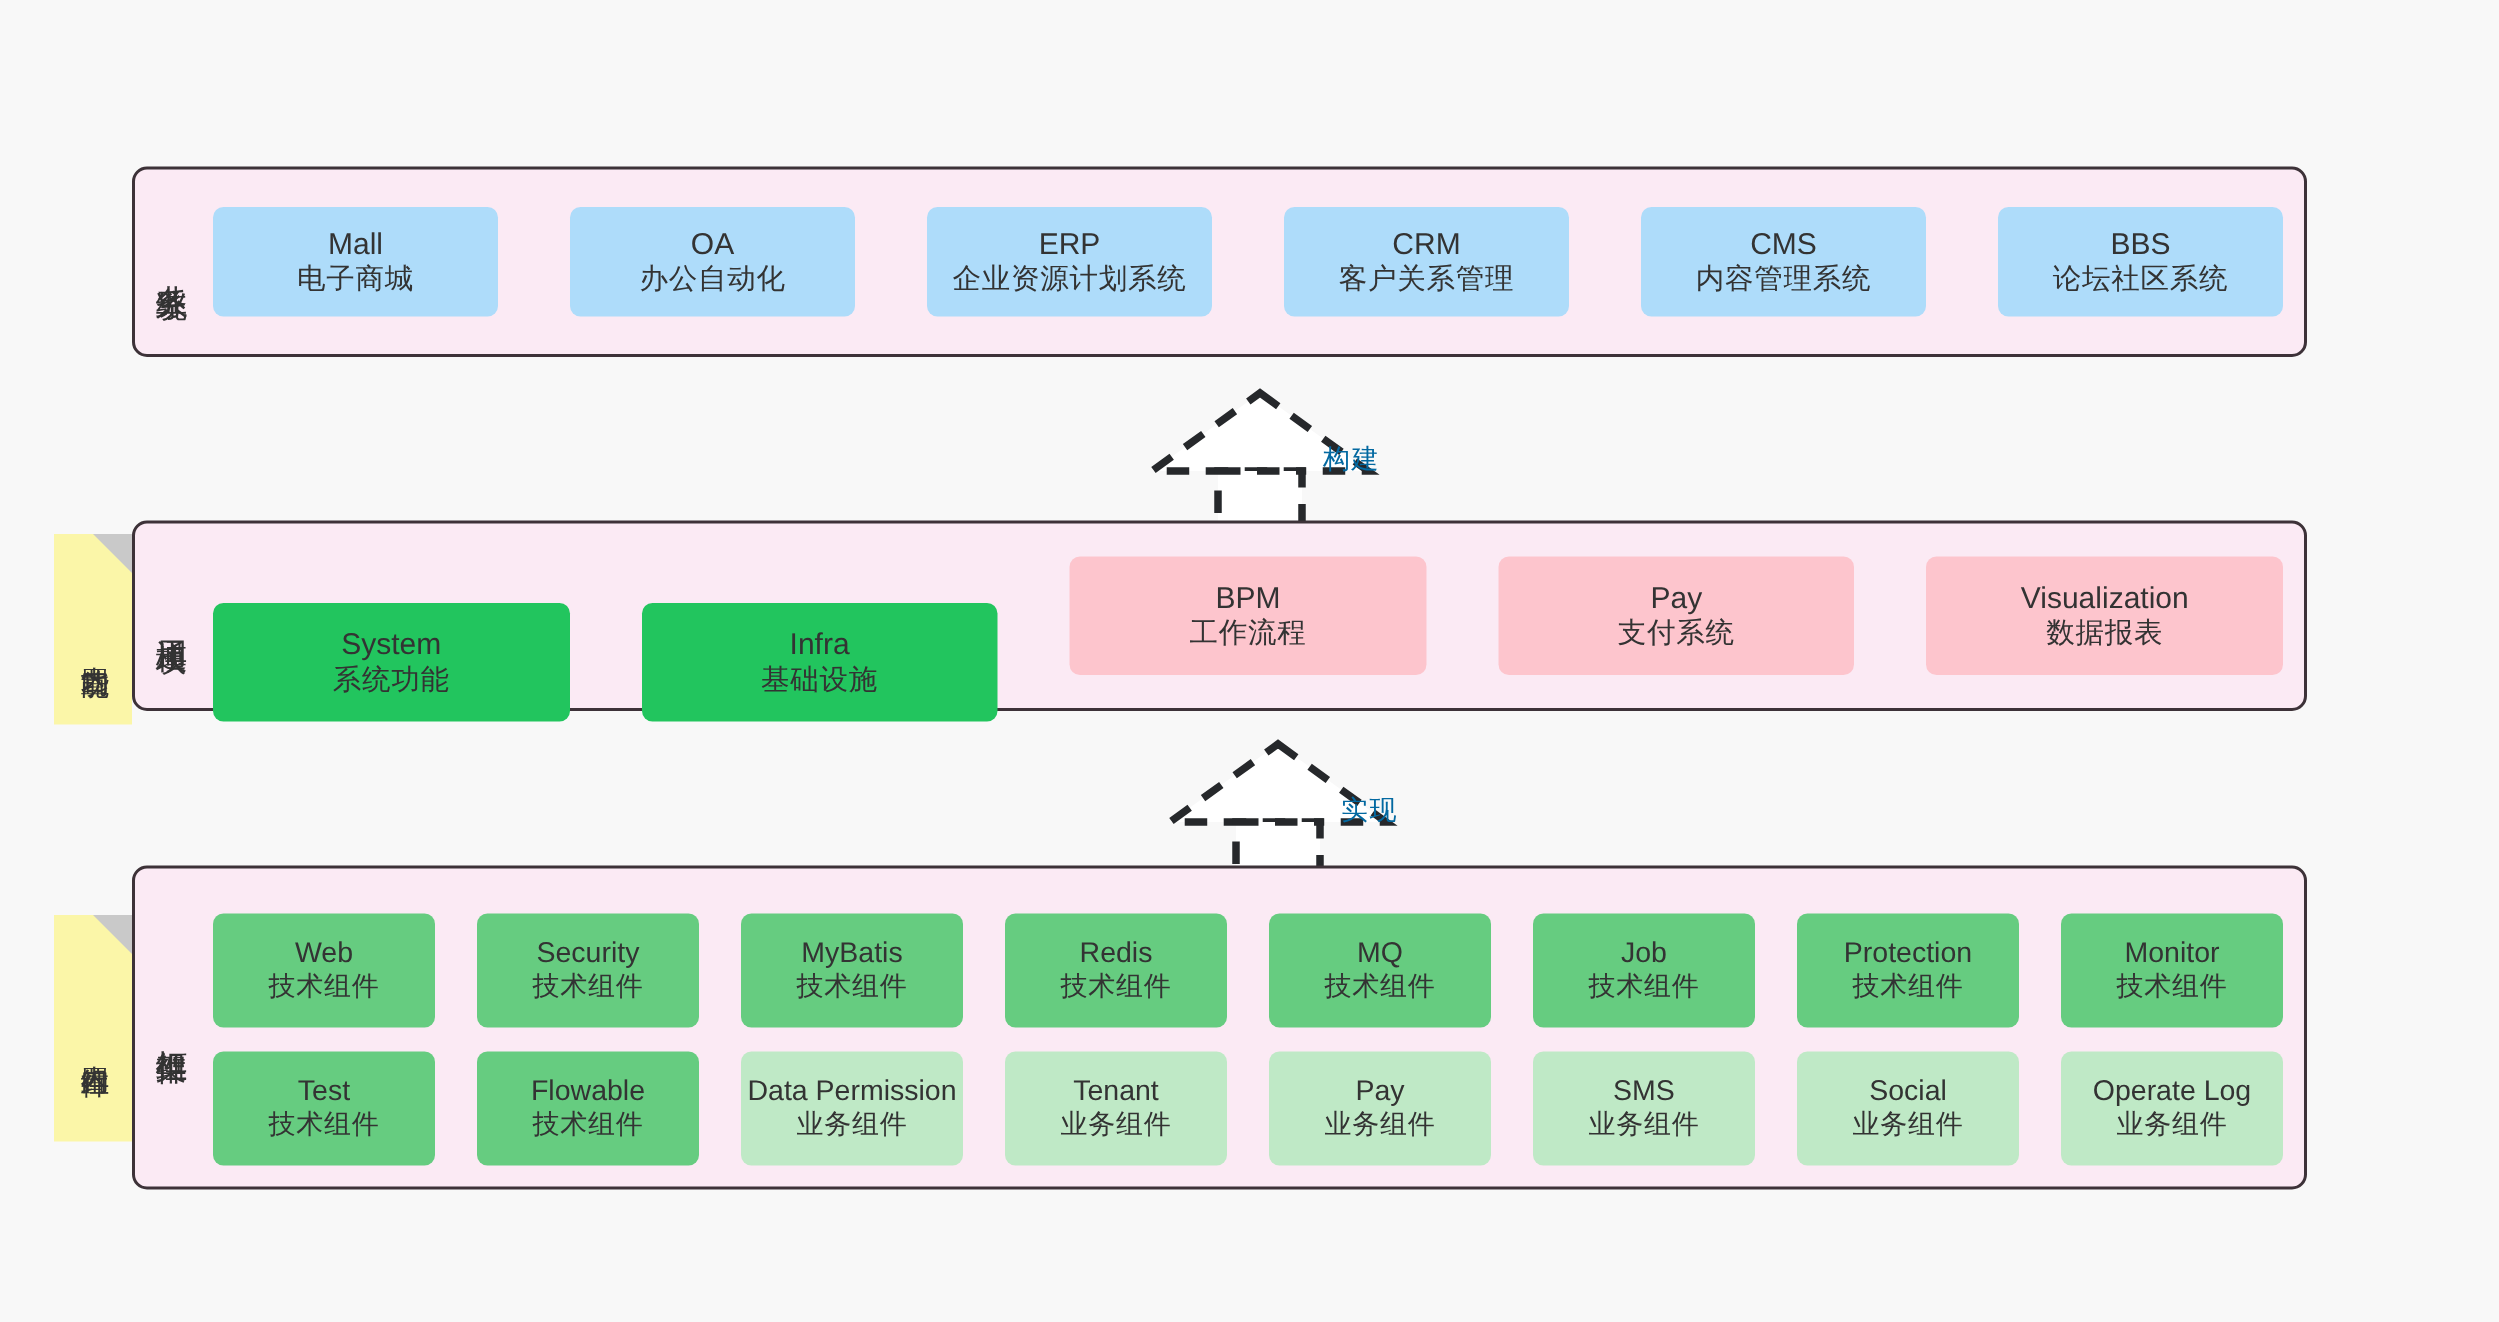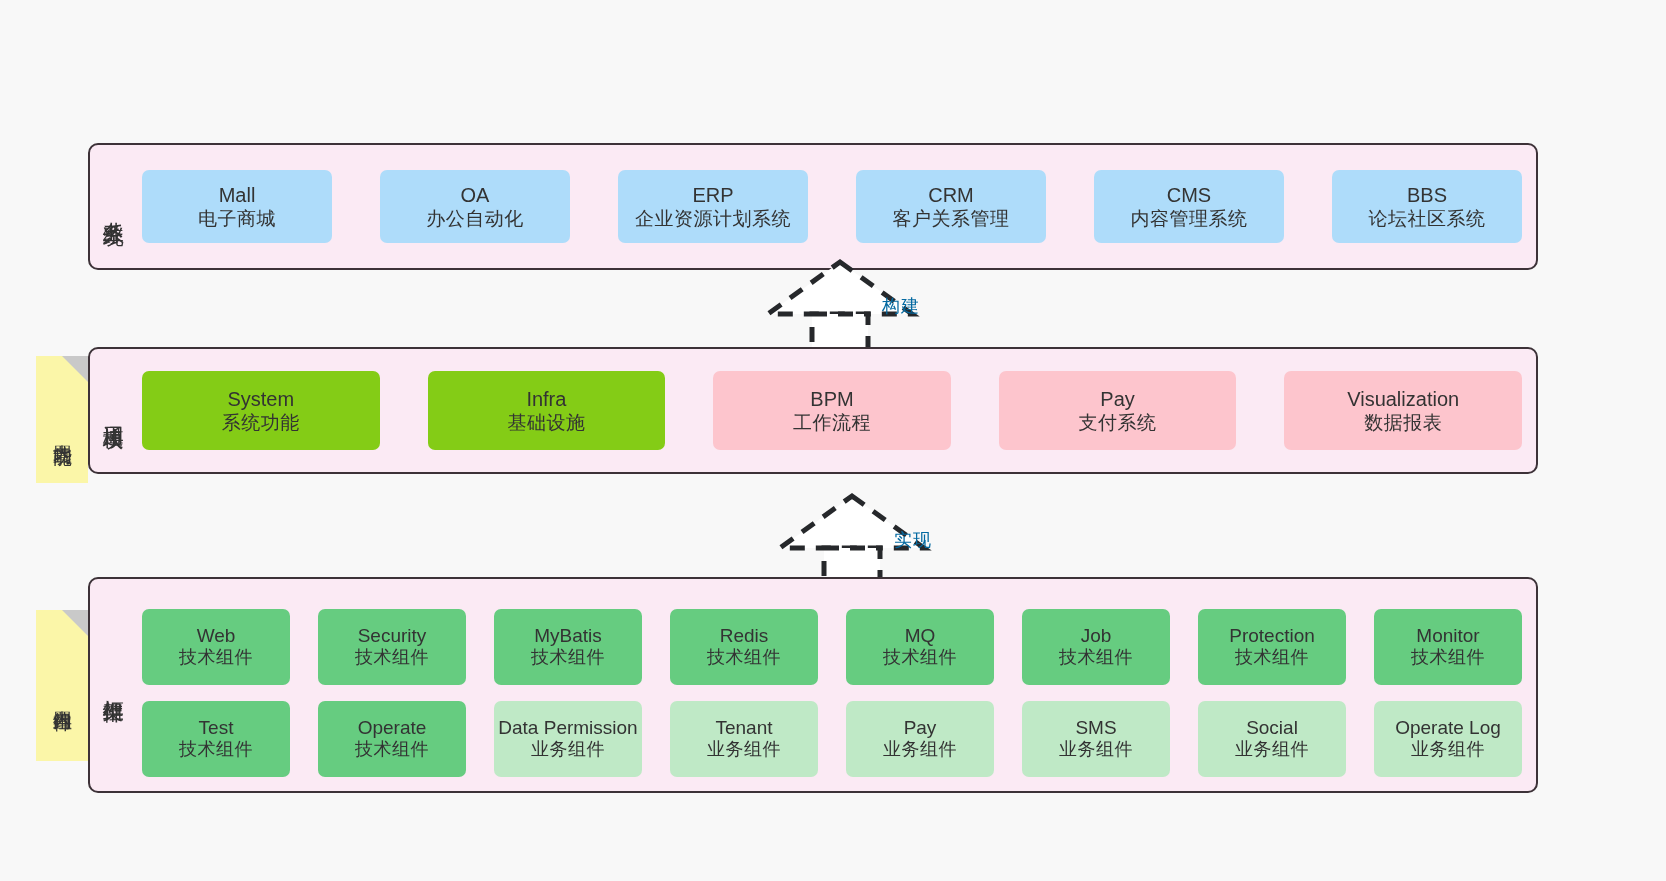--- a/index.html
+++ b/index.html
@@ -84,28 +84,28 @@
   }
   .node .cn {
     font-size: 19px;
     color: #333;
     letter-spacing: 0.5px;
     white-space: nowrap;
   }
   .node.wrap-en .en { white-space: normal; }
 
   .n-blue   { background: #aedcfa; }
-  .n-red    { background: #84cc16; }
+  .n-red    { background: #22c55e; margin-top: 31px; }
   .n-pink   { background: #fdc5cd; }
   .n-green  { background: #66cc80; }
   .n-lgreen { background: #bfe9c6; }
 
   
   #layer-business {
-    left: 88px; top: 111px; width: 1450px; height: 127px; margin-top: 32px;
+    left: 88px; top: 111px; width: 1450px; height: 127px;
   }
   #layer-business .row { height: 73px; }
   #layer-business .node { height: 73px; }
 
   
   #layer-modules {
     left: 88px; top: 347px; width: 1450px; height: 127px;
   }
   #layer-modules .row { height: 79px; }
   #layer-modules .node { height: 79px; }
@@ -293,21 +293,21 @@
           <div class="cn">技术组件</div>
         </div>
       </div>
 
       <div class="row">
         <div class="node n-green">
           <div class="en">Test</div>
           <div class="cn">技术组件</div>
         </div>
         <div class="node n-green">
-          <div class="en">Operate</div>
+          <div class="en">Flowable</div>
           <div class="cn">技术组件</div>
         </div>
         <div class="node n-lgreen wrap-en">
           <div class="en">Data Permission</div>
           <div class="cn">业务组件</div>
         </div>
         <div class="node n-lgreen">
           <div class="en">Tenant</div>
           <div class="cn">业务组件</div>
         </div>

